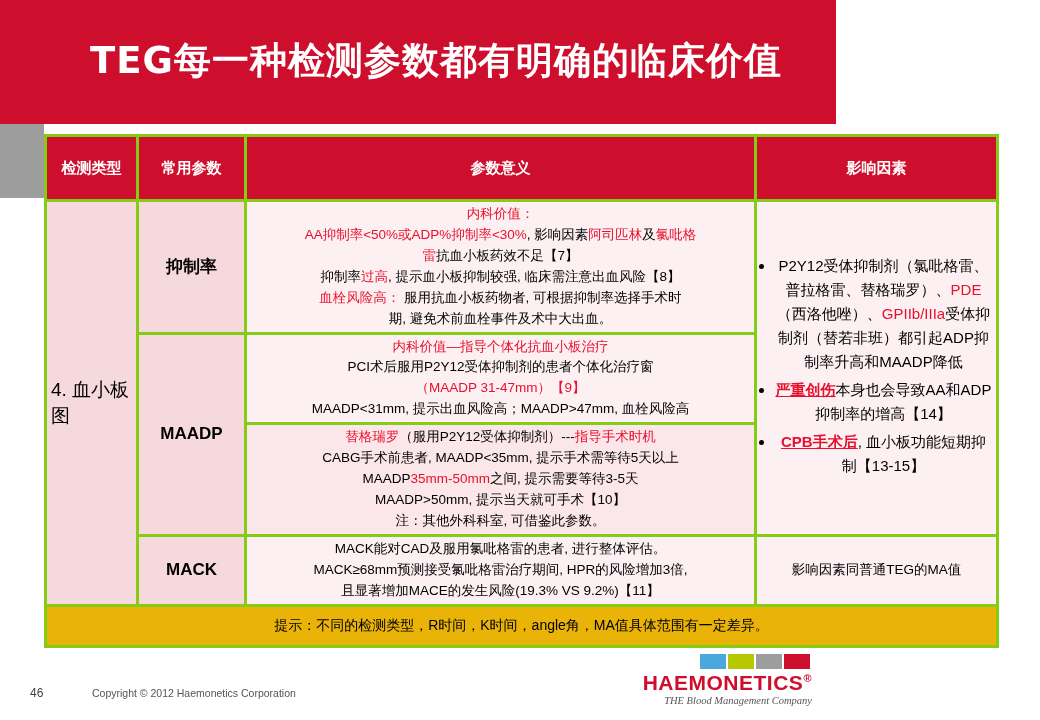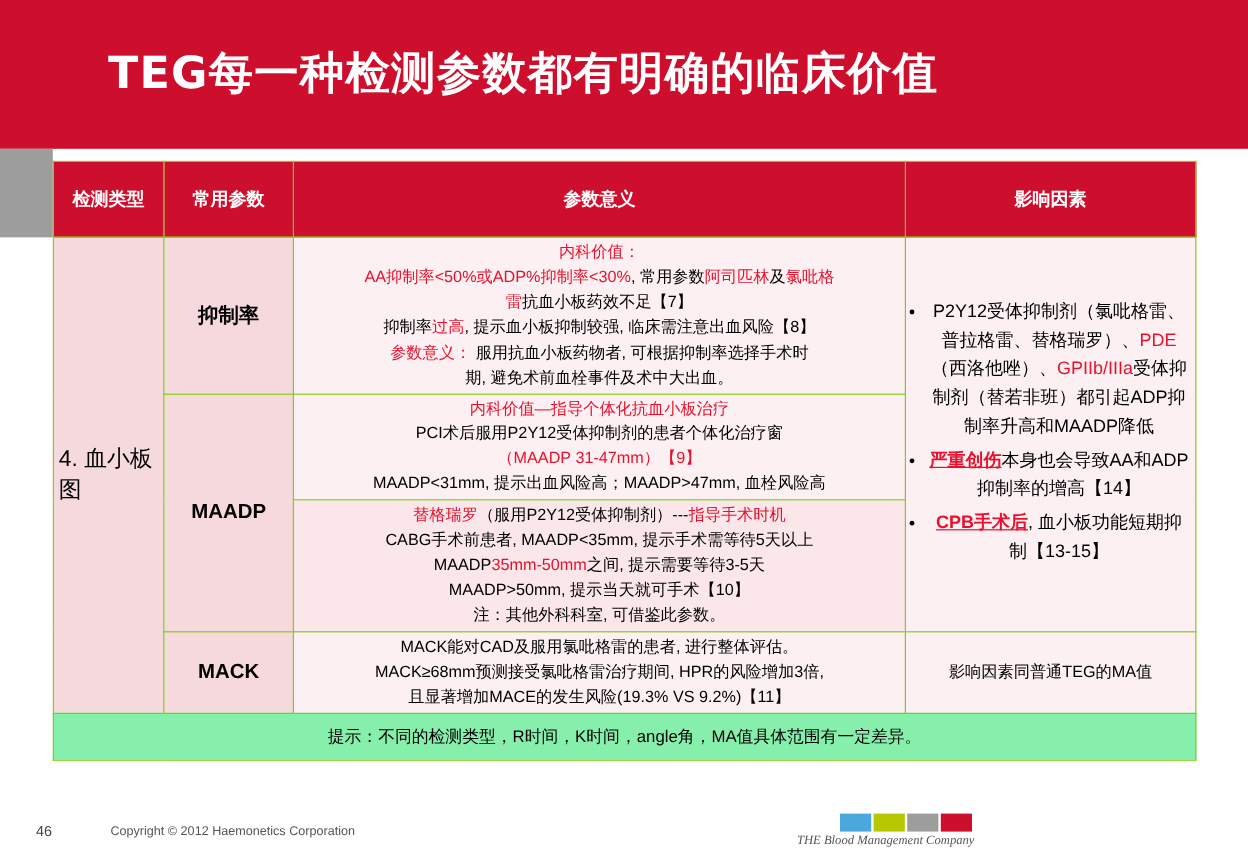--- a/index.html
+++ b/index.html
@@ -3,21 +3,21 @@
 <meta charset="utf-8">
 <style>
   html,body{margin:0;padding:0;}
   body{
     width:1040px;height:720px;background:#ffffff;
     font-family:"Liberation Sans","DejaVu Sans",sans-serif;
     overflow:hidden;position:relative;
   }
   
   .banner{
-    position:absolute;left:0;top:0;width:1040px;height:124px;
+    position:absolute;left:0;top:0;width:836px;height:124px;
     background:#ce0e2d;
   }
   .title{
     position:absolute;left:90px;top:36px;width:900px;
     color:#ffffff;font-size:37px;font-weight:bold;letter-spacing:1px;
     font-family:"DejaVu Sans","Liberation Sans",sans-serif;
   }
   
   .grey-strip{
     position:absolute;left:0;top:124px;width:44px;height:74px;background:#9d9d9d;
@@ -26,21 +26,21 @@
     position:absolute;left:0;top:198px;width:44px;height:460px;background:#ffffff;
   }
 
   
   .table{
     position:absolute;left:44px;top:134px;width:952px;
     border-collapse:collapse;
     table-layout:fixed;
   }
   .table td,.table th{
-    border:1px solid #84cc16;
+    border:3px solid #84cc16;
     vertical-align:middle;
     padding:2px 4px;
   }
   .hdr{
     background:#ce0e2d;color:#ffffff;font-weight:bold;font-size:15px;text-align:center;
     height:58px;
   }
   .col1{width:92px;}
   .col2{width:108px;}
   .col3{width:510px;}
@@ -60,21 +60,21 @@
   .influence-cell{
     background:#fdf0f2;color:#000;font-size:15px;text-align:left;line-height:1.6;
     padding:6px 10px;
   }
   .influence-cell ul{margin:0;padding-left:14px;}
   .influence-cell li{margin-bottom:4px;text-align:center;}
   .red{color:#e8112d;}
   .redb{color:#e8112d;font-weight:bold;text-decoration:underline;}
   .black{color:#000;}
   .note-row td{
-    background:#86efac;color:#000;font-size:14px;text-align:center;height:34px;
+    background:#eab308;color:#000;font-size:14px;text-align:center;height:34px;
   }
   .sub{display:block;}
 
   
   .footer{position:absolute;left:0;bottom:0;width:826px;height:46px;background:#ffffff;}
   .page-num{position:absolute;left:30px;bottom:20px;font-size:12px;color:#444;}
   .copyright{position:absolute;left:92px;bottom:21px;font-size:10.5px;color:#555;}
   .logo-wrap{position:absolute;right:14px;bottom:14px;text-align:right;}
   .logo-sq{display:inline-block;width:26px;height:15px;margin-right:2px;vertical-align:middle;}
   .logo-name{
@@ -107,30 +107,30 @@
     <th class="hdr">参数意义</th>
     <th class="hdr">影响因素</th>
   </tr>
 
   <tr>
     <td class="cat-cell" rowspan="4">4. 血小板图</td>
     <td class="param-cell">抑制率</td>
     <td class="body-cell">
       <span class="sub"><span class="red">内科价值：</span></span>
       <span class="sub">
-        <span class="red">AA抑制率&lt;50%或ADP%抑制率&lt;30%</span><span class="black">, 常用参数</span><span class="red">阿司匹林</span><span class="black">及</span><span class="red">氯吡格</span>
+        <span class="red">AA抑制率&lt;50%或ADP%抑制率&lt;30%</span><span class="black">, 影响因素</span><span class="red">阿司匹林</span><span class="black">及</span><span class="red">氯吡格</span>
       </span>
       <span class="sub">
         <span class="red">雷</span><span class="black">抗血小板药效不足【7】</span>
       </span>
       <span class="sub">
         <span class="black">抑制率</span><span class="red">过高</span><span class="black">, 提示血小板抑制较强, 临床需注意出血风险【8】</span>
       </span>
       <span class="sub">
-        <span class="red">参数意义：</span><span class="black"> 服用抗血小板药物者, 可根据抑制率选择手术时</span>
+        <span class="red">血栓风险高：</span><span class="black"> 服用抗血小板药物者, 可根据抑制率选择手术时</span>
       </span>
       <span class="sub"><span class="black">期, 避免术前血栓事件及术中大出血。</span></span>
     </td>
     <td class="influence-cell" rowspan="3">
       <ul>
         <li>
           <span class="black">P2Y12受体抑制剂（氯吡格雷、普拉格雷、替格瑞罗）、</span><span class="red">PDE</span><span class="black">（西洛他唑）、</span><span class="red">GPIIb/IIIa</span><span class="black">受体抑制剂（替若非班）都引起ADP抑制率升高和MAADP降低</span>
         </li>
         <li>
           <span class="redb">严重创伤</span><span class="black">本身也会导致AA和ADP抑制率的增高【14】</span>
@@ -184,15 +184,16 @@
 </tbody>
   </table>
 
 <div class="footer">
   <div class="page-num">46</div>
   <div class="copyright">Copyright © 2012 Haemonetics Corporation</div>
   <div class="logo-wrap">
     <div>
       <span class="logo-sq" style="background:#4aa8dc"></span><span class="logo-sq" style="background:#b5c800"></span><span class="logo-sq" style="background:#9d9d9d"></span><span class="logo-sq" style="background:#ce0e2d"></span>
     </div>
+    <div class="logo-name"><span>HAEMONETICS</span><span class="reg">®</span></div>
     <div class="logo-tag">THE Blood Management Company</div>
   </div>
 </div>
 
 </body></html>

